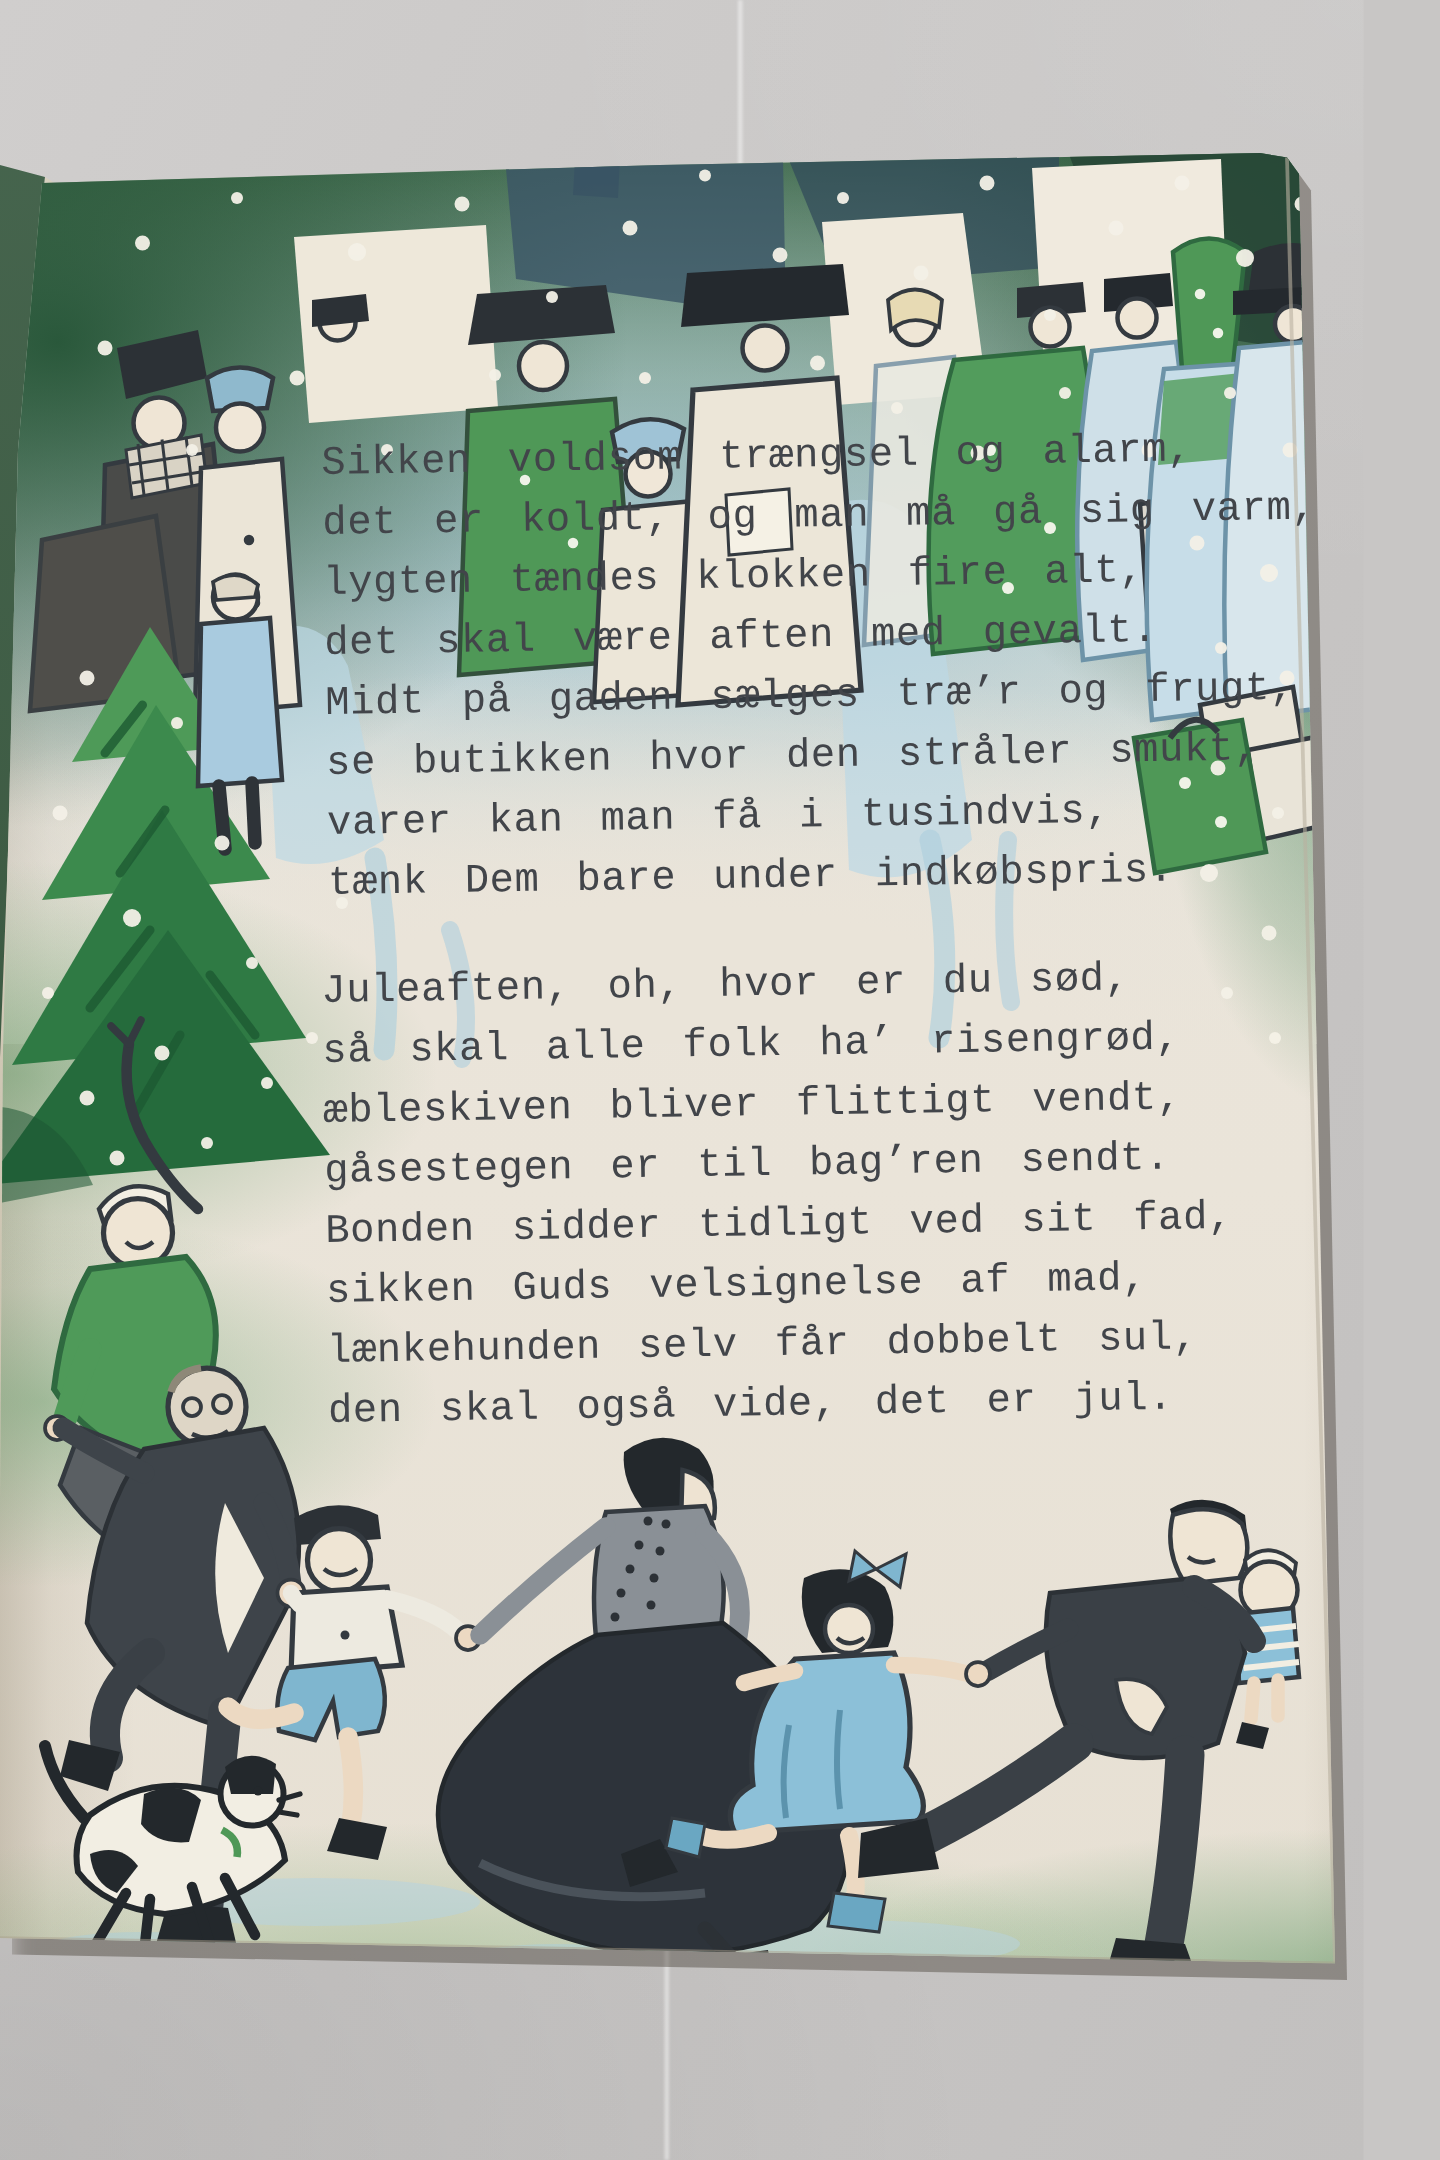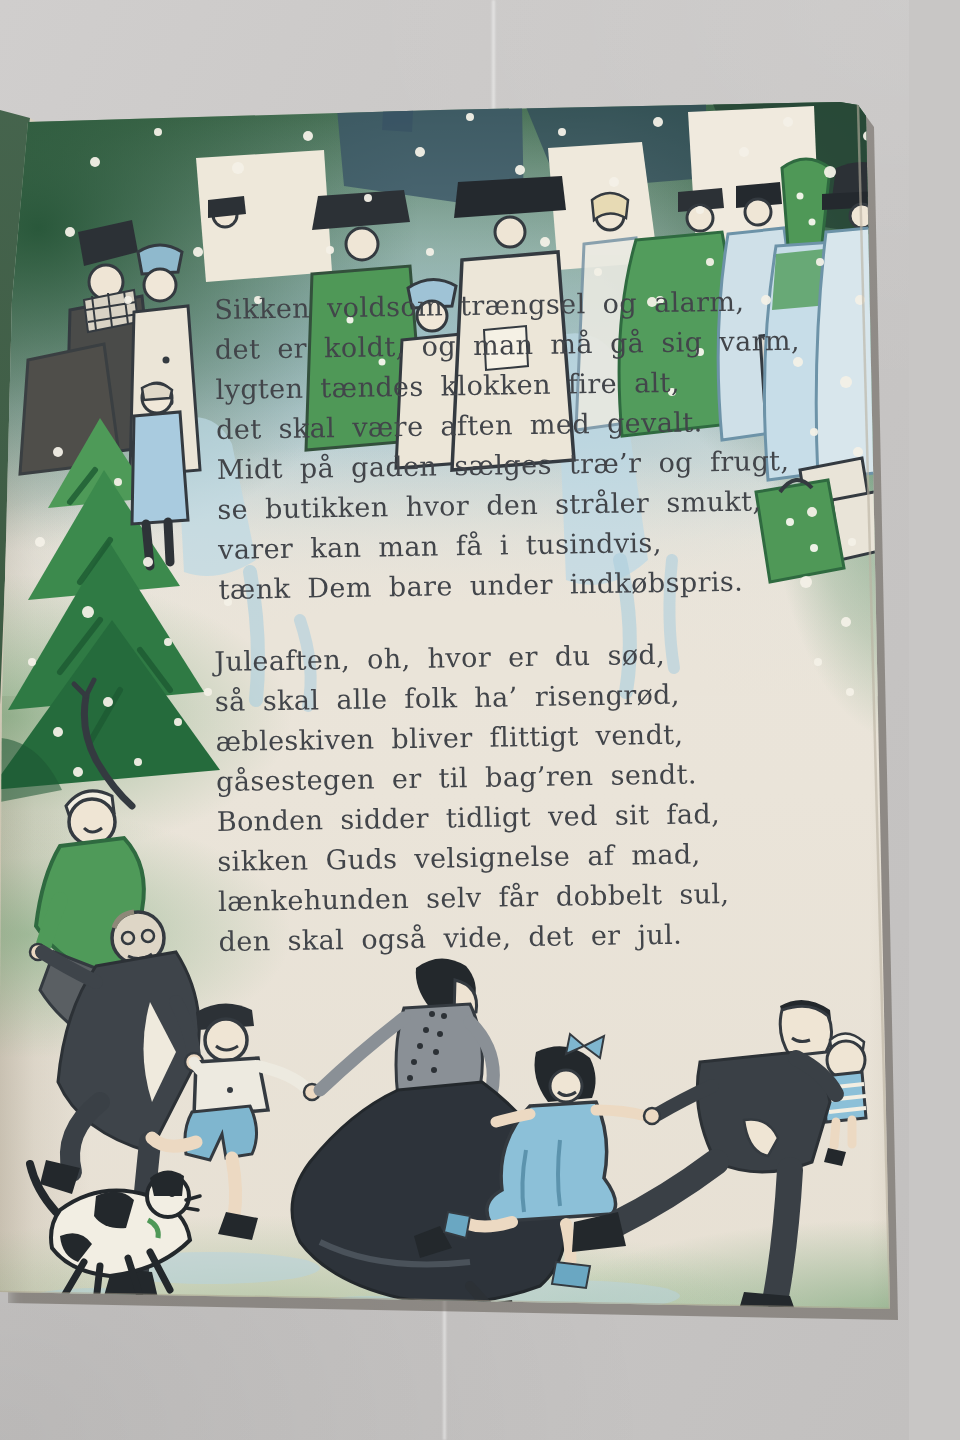--- a/index.html
+++ b/index.html
@@ -1,18 +1,18 @@
 <!DOCTYPE html>
 <html lang="da"><head>
 <meta charset="utf-8">
 <style>
   html,body{margin:0;padding:0;}
   body{width:960px;height:1440px;overflow:hidden;background:#c8c6c5;
        font-family:"DejaVu Serif","Liberation Serif",serif;}
-  .scene{position:relative;width:909px;height:1440px;}
+  .scene{position:relative;width:909px;height:1440px;font-family:Liberation Mono, monospace;}
 
   
   .wall{position:absolute;inset:0;
     background:
       radial-gradient(120% 60% at 0% 100%, rgba(0,0,0,.08), transparent 60%),
       radial-gradient(90% 40% at 100% 0%, rgba(255,255,255,.10), transparent 70%),
       linear-gradient(115deg,#d0cecd 0%,#c9c7c6 45%,#c2c0bf 100%);}
   .crease{position:absolute;width:3px;background:rgba(255,255,255,.45);
     filter:blur(1.2px);}
   .crease.top{left:492px;top:0;height:112px;}

